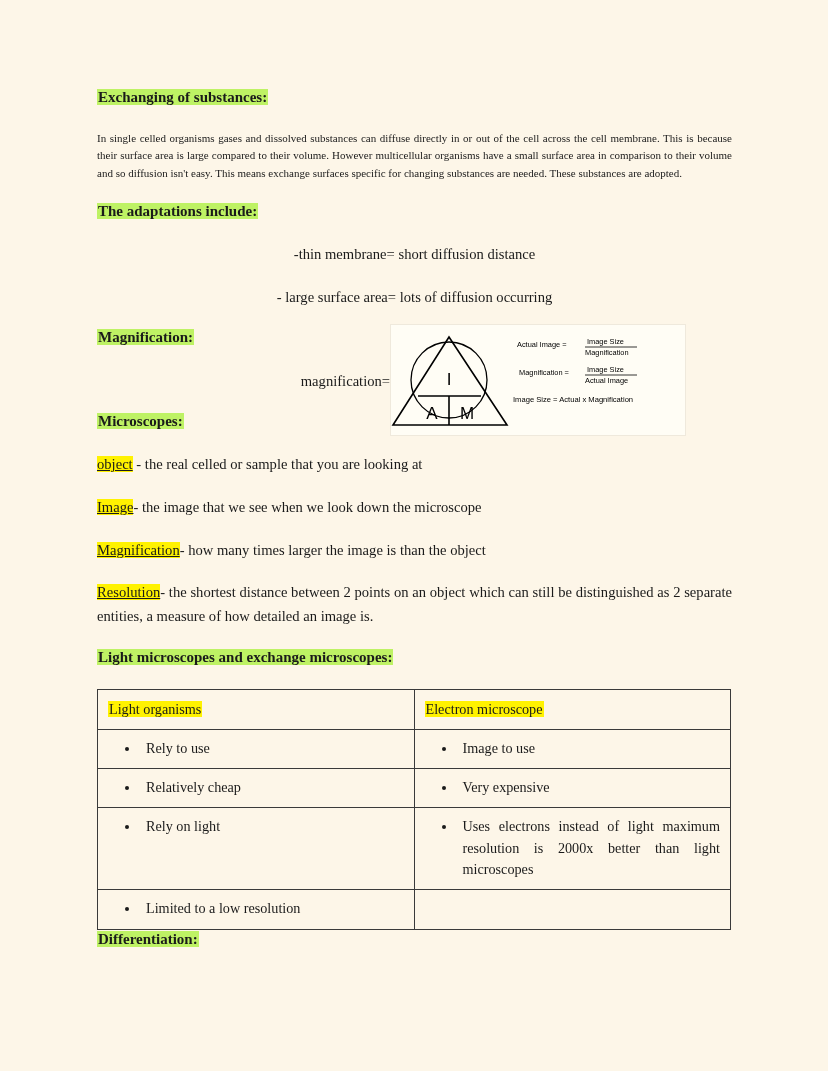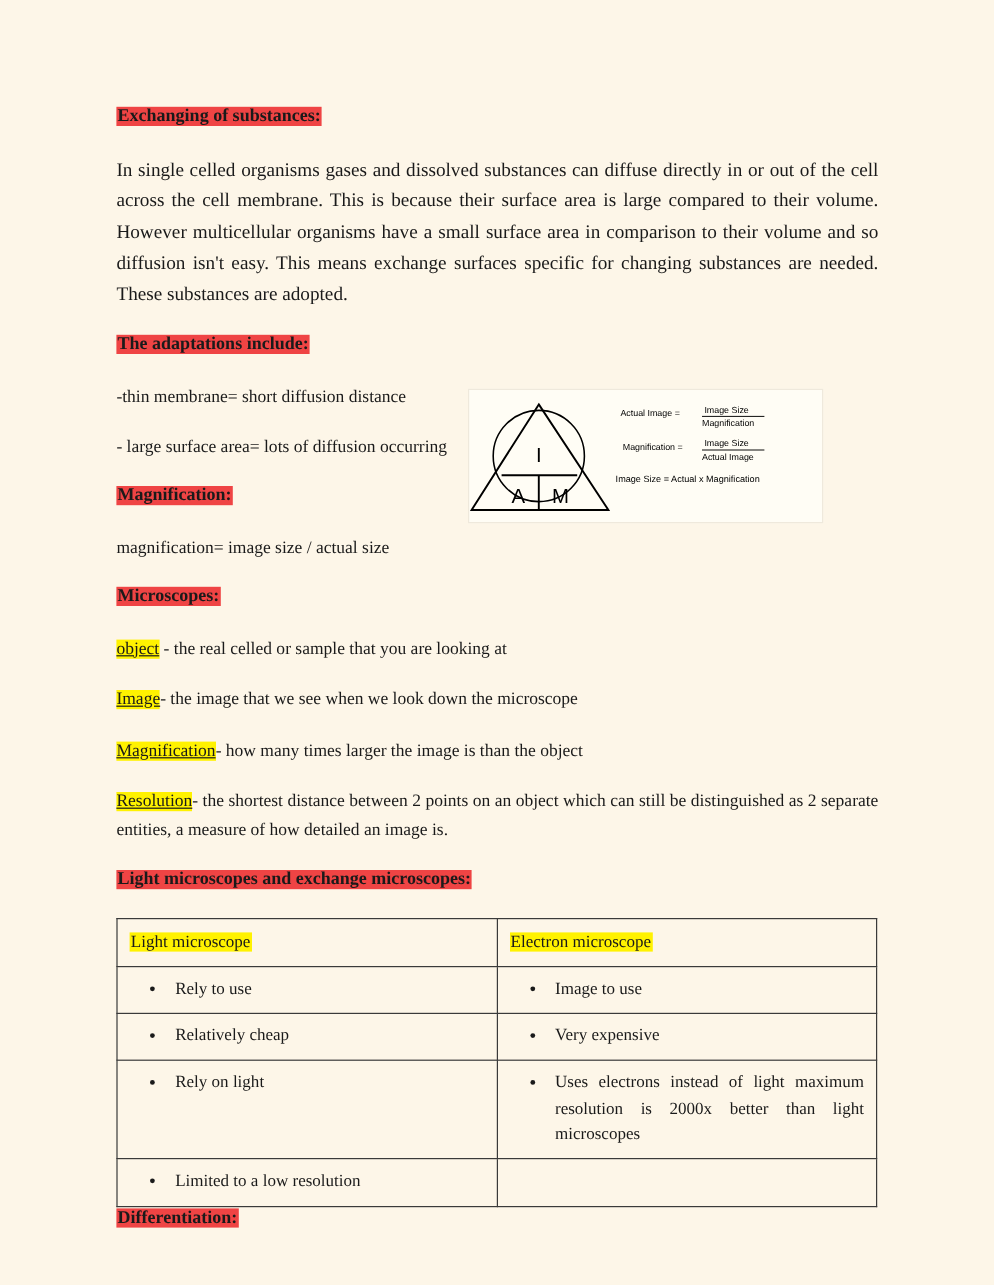--- a/index.html
+++ b/index.html
@@ -28,32 +28,33 @@
     padding: 0 1px;
   }
   h2.section {
     font-size: 15px;
     font-weight: 600;
     margin: 0 0 22px 0;
     line-height: 1.3;
     display: block;
   }
   h2.section span.hl {
-    background: #ef4444;
+    background: #bef264;
   }
   p.body {
-    font-size: 16px;
+    font-size: 11px;
     line-height: 1.62;
     text-align: justify;
     margin: 0 0 19px 0;
   }
   p.line {
     font-size: 14.6px;
     line-height: 1.6;
     margin: 0 0 19px 0;
+    text-align: center;
   }
   .term-line {
     font-size: 14.6px;
     line-height: 1.62;
     margin: 0 0 19px 0;
     text-align: justify;
   }
   .term-line .term {
     background: #fff200;
     text-decoration: underline;
@@ -137,21 +138,21 @@
 
   <p class="term-line"><span class="term">Magnification</span><span>- how many times larger the image is than the object</span></p>
 
   <p class="term-line"><span class="term">Resolution</span><span>-  the shortest distance between 2 points on an object which can still be distinguished as 2 separate entities, a measure of how detailed an image is.</span></p>
 
   <h2 class="section"><span class="hl">Light microscopes and exchange microscopes:</span></h2>
 
   <table class="compare">
     <tbody>
         <tr>
-      <th><span class="hl">Light microscope</span></th>
+      <th><span class="hl">Light organisms</span></th>
       <th><span class="hl">Electron microscope</span></th>
     </tr>
     <tr>
       <td>
         <ul class="cell-list">
               <li>Rely to use</li>
             </ul>
       </td>
       <td>
         <ul class="cell-list">

